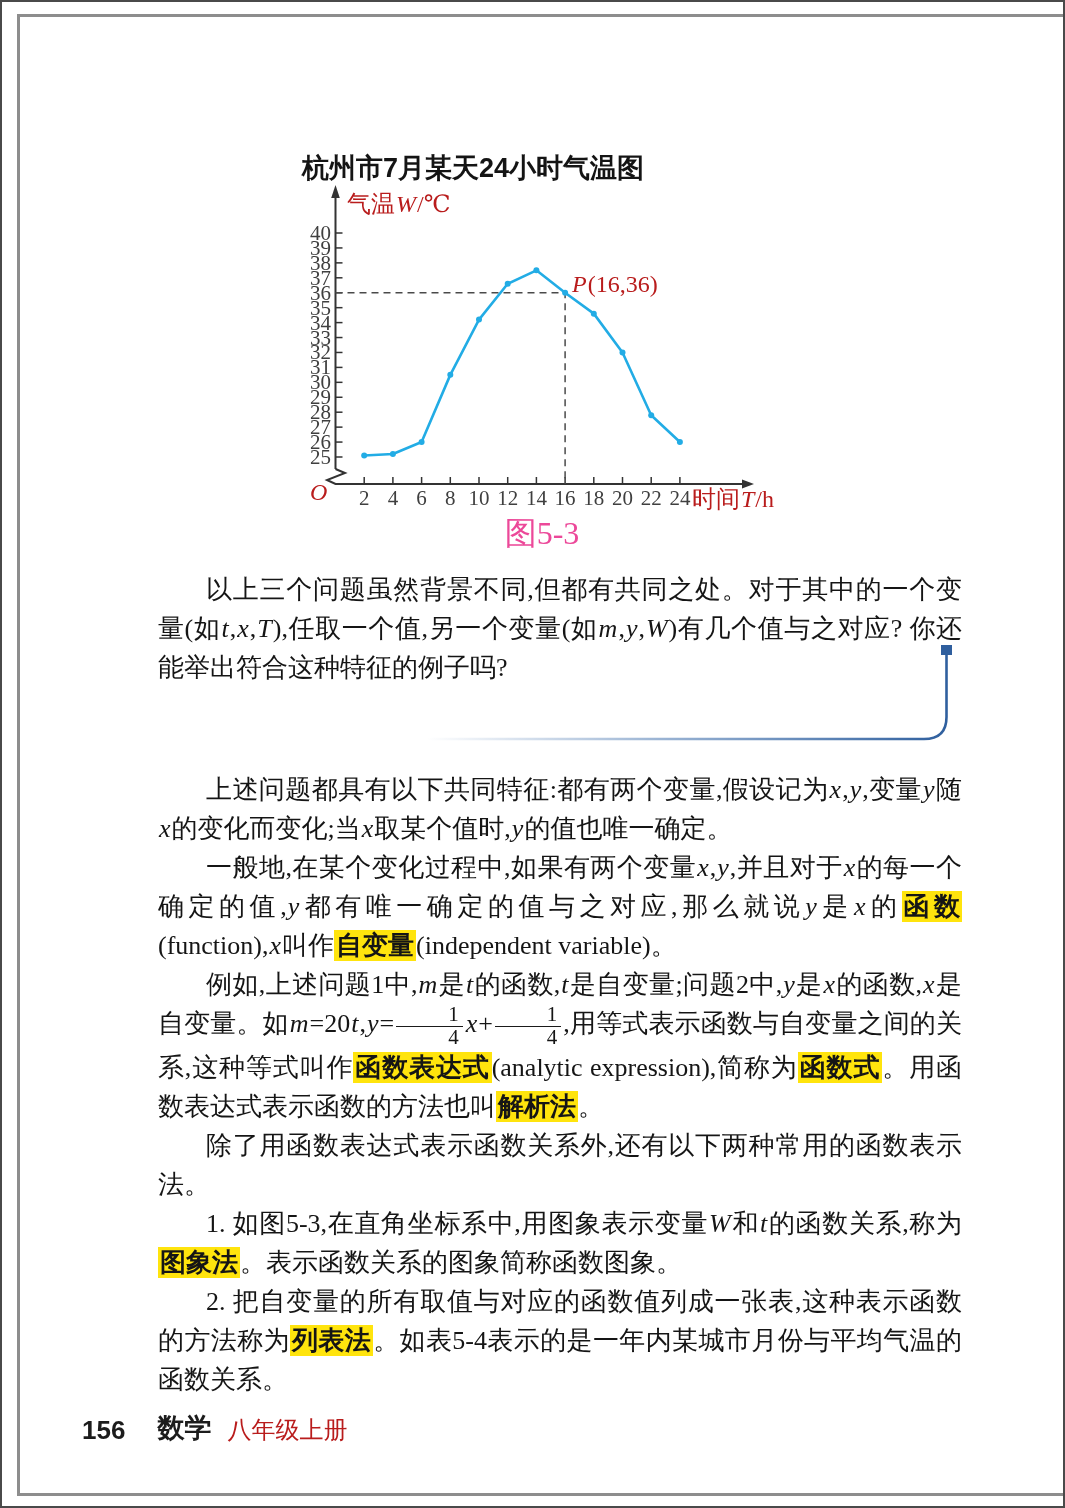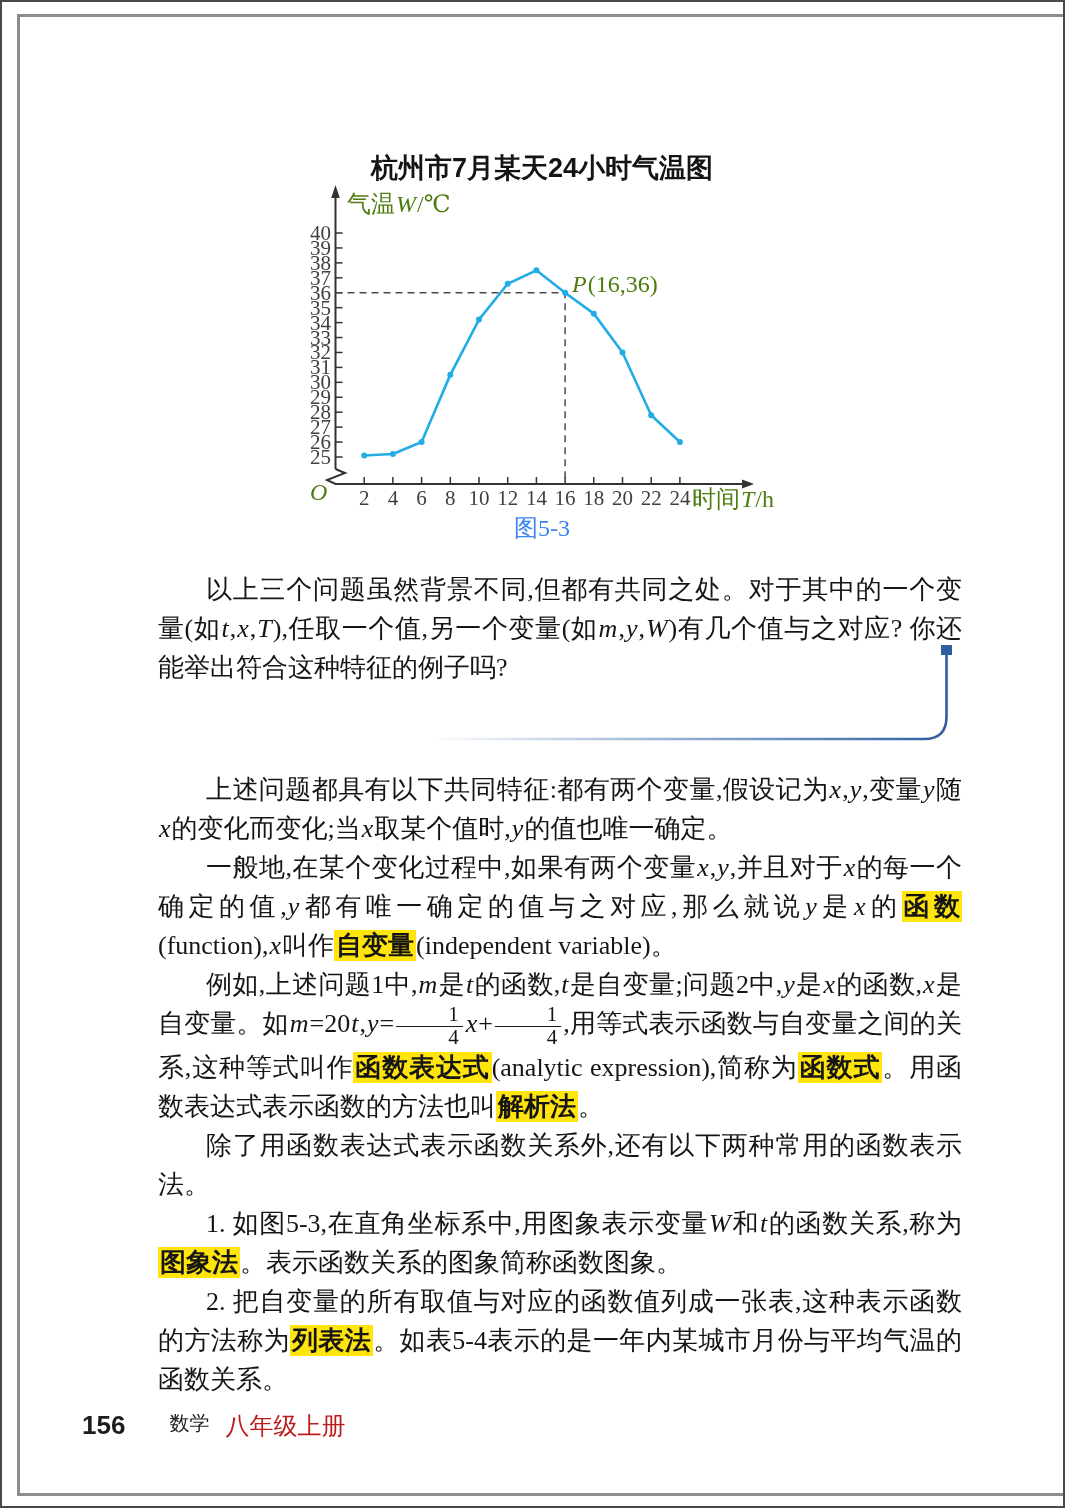--- a/index.html
+++ b/index.html
@@ -1,55 +1,55 @@
 <!DOCTYPE html>
 <html><head>
 <meta charset="utf-8">
 <style>
   html,body{margin:0;padding:0;background:#fff;}
   body{font-family:"Liberation Serif","DejaVu Serif",serif;}
   .page{position:relative;width:1065px;height:1508px;background:#fff;overflow:hidden;
         border:2px solid #4a4a4a;box-sizing:border-box;}
   .frame{position:absolute;left:15px;top:12px;width:1060px;height:1476px;
          border:3px solid #8d8d8d;}
-  .fig-title{position:absolute;left:300px;top:148px;width:480px;text-align:center;
+  .fig-title{position:absolute;left:300px;top:148px;width:480px;
              font-family:"Liberation Sans",sans-serif;font-weight:bold;font-size:27px;color:#141414;}
   #chart-svg{position:absolute;left:300px;top:180px;}
   #chart-svg .ax{stroke:#333;stroke-width:2;fill:none;}
   #chart-svg .tick{stroke:#333;stroke-width:1.5;}
   #chart-svg .arrow{fill:#333;stroke:none;}
   #chart-svg text{font-family:"Liberation Serif","DejaVu Serif",serif;font-size:21px;fill:#3f3f3f;}
   #chart-svg .dash{stroke:#4a4a4a;stroke-width:1.5;stroke-dasharray:7 5;fill:none;}
   #chart-svg .curve{fill:none;stroke-width:2.6;stroke-linejoin:round;stroke-linecap:round;}
-  .overlay{position:absolute;font-size:24px;color:#4d7c0f;white-space:nowrap;}
+  .overlay{position:absolute;font-size:24px;color:#b91c1c;white-space:nowrap;}
   .ylabel{left:345px;top:186px;}
   .xlabel{left:690px;top:481px;}
   .origin{left:308px;top:477px;font-style:italic;}
   .plabel{left:569px;top:269px;}
   .overlay i{font-style:italic;padding:0 1px;}
   .fig-caption{position:absolute;left:450px;top:510px;width:180px;text-align:center;
-               font-size:24px;color:#3b82f6;}
+               font-size:32px;color:#ec4899;}
   .text-block{position:absolute;width:804px;font-size:26px;line-height:39px;
               text-align:justify;color:#151515;margin-left:15px;}
   #block1{left:141px;top:568px;}
   #block2{left:141px;top:768px;}
   .text-block p{margin:0;}
   .text-block p.indent{text-indent:48px;}
   .kaiti{font-style:italic;}
   .m{font-style:italic;padding:0 1px;}
   .hl{background:#FFE40D;font-weight:bold;padding:1px 2px;}
   .frac{display:inline-block;vertical-align:-0.55em;text-align:center;line-height:1.02;
         font-size:21px;margin:0 2px;}
   .frac .num,.frac .den{display:block;padding:0 4px;}
   .frac .den{border-top:1.6px solid #1a1a1a;}
   .bracket{position:absolute;left:420px;top:638px;}
-  .footer{position:absolute;left:80px;top:1408px;display:flex;align-items:flex-start;
+  .footer{position:absolute;left:80px;top:1408px;display:flex;align-items:flex-end;
           font-family:"Liberation Sans",sans-serif;color:#1c1c1c;}
   .pagenum{font-size:26px;font-weight:bold;}
-  .subject{margin-left:44px;font-size:20px;font-weight:normal;}
+  .subject{margin-left:32px;font-size:27px;font-weight:bold;}
   .volume{margin-left:16px;font-size:24px;color:#b91c1c;}
 </style>
 </head>
 <body>
 
 <div class="page">
 
   <div class="frame"></div>
 
   <div class="fig-title">杭州市7月某天24小时气温图</div>

